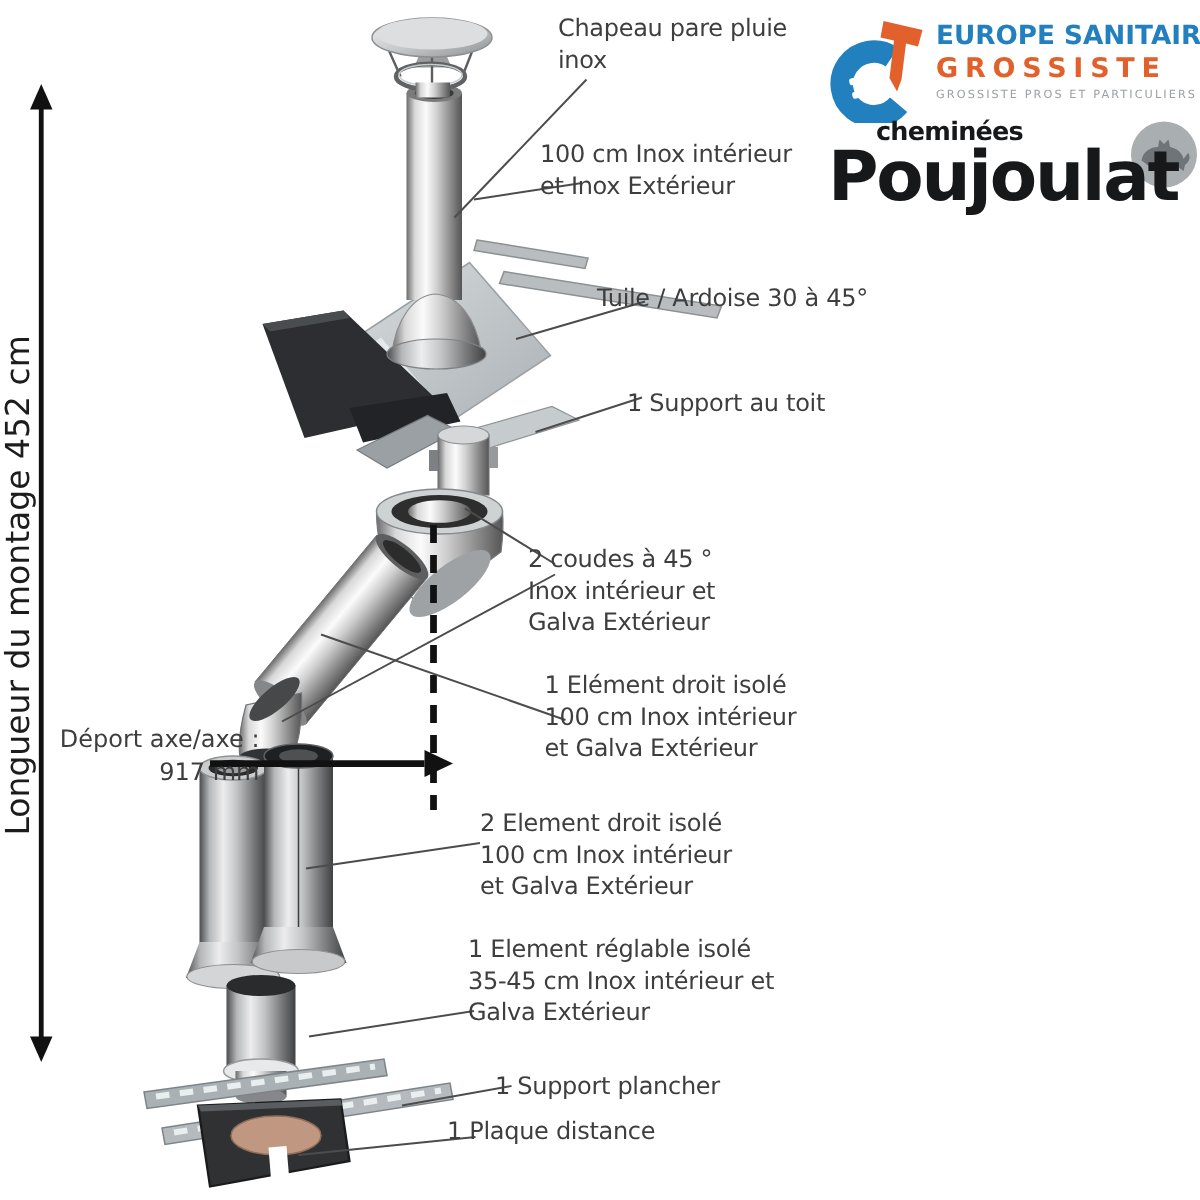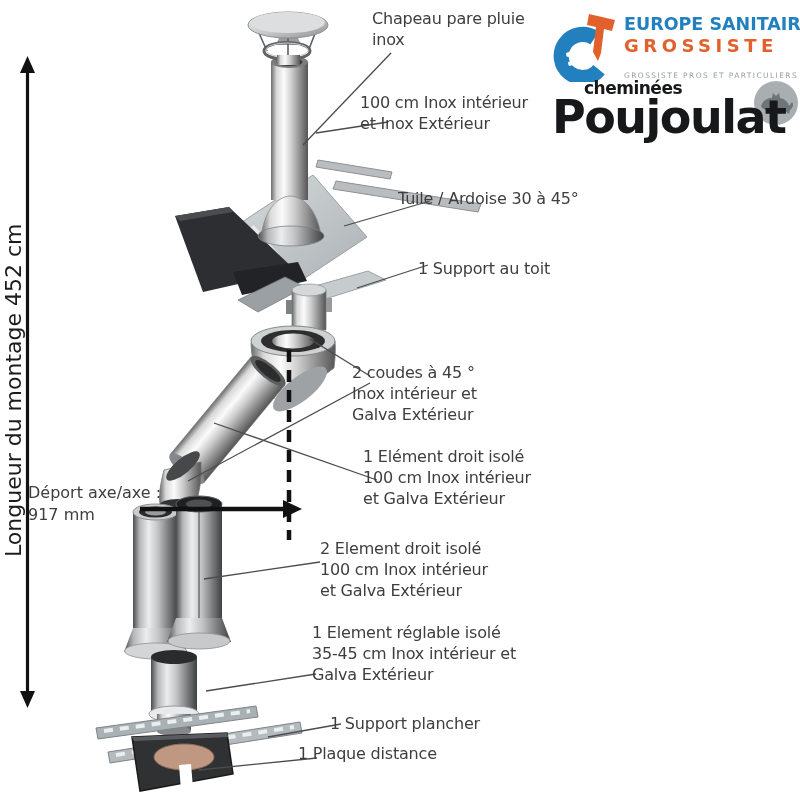--- a/index.html
+++ b/index.html
@@ -6,29 +6,29 @@
   .canvas{position:relative;width:800px;height:800px;background:#fff;overflow:hidden;
           font-family:"DejaVu Sans","Liberation Sans",sans-serif;}
   svg.illus{position:absolute;left:0;top:0;}
   .lbl{position:absolute;text-align:left;color:var(--text-ink,#3e3e3e);
        font-size:16px;line-height:1.32;letter-spacing:-0.2px;}
   .lbl div{white-space:nowrap;}
   .measure-v{position:absolute;left:0px;top:200px;height:380px;width:26px;
              display:flex;align-items:center;justify-content:center;
              writing-mode:vertical-rl;transform:rotate(180deg);
              font-size:22px;color:#1c1c1c;white-space:nowrap;}
-  .deport{position:absolute;left:28px;top:482px;width:145px;text-align:left;
+  .deport{position:absolute;left:28px;top:482px;width:145px;text-align:right;
           color:var(--text-ink,#3e3e3e);font-size:16px;line-height:1.35;}
   
   .esc-logo{position:absolute;left:552px;top:6px;width:246px;height:78px;}
   .esc-icon{position:absolute;left:0;top:2px;}
   .esc-text{position:absolute;left:72px;top:8px;width:172px;}
   .esc-l1{color:var(--esc-blue,#2380bf);font-size:17.5px;font-weight:bold;white-space:nowrap;}
   .esc-l2{color:var(--esc-orange,#e2602c);font-size:18px;font-weight:bold;letter-spacing:4.5px;white-space:nowrap;margin-top:1px;}
-  .esc-l3{color:var(--esc-gray,#9aa0a3);font-size:7.5px;letter-spacing:1.4px;white-space:nowrap;margin-top:15px;}
+  .esc-l3{color:var(--esc-gray,#9aa0a3);font-size:7.5px;letter-spacing:1.4px;white-space:nowrap;margin-top:2px;}
   .pj-block{position:absolute;left:552px;top:76px;width:248px;height:54px;color:var(--pj-black,#17181a);}
   .pj-chem{position:absolute;left:32px;top:2px;font-size:17px;font-weight:800;letter-spacing:-0.5px;z-index:2;}
   .pj-main{position:absolute;left:0px;top:14px;font-size:46px;font-weight:800;letter-spacing:-1.5px;z-index:1;}
   .pj-cat{position:absolute;left:201px;top:4px;}
 </style>
 </head>
 <body>
 
 <div class="canvas">
 

